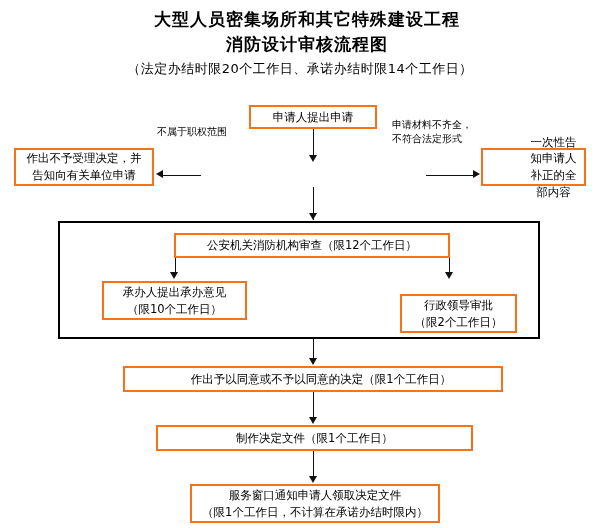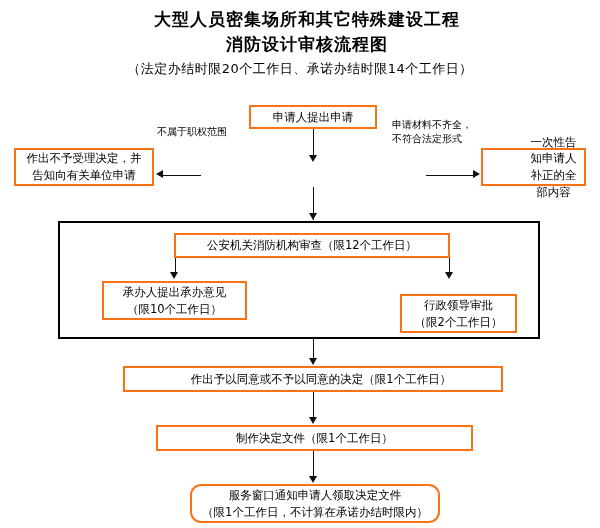--- a/index.html
+++ b/index.html
@@ -179,18 +179,18 @@
   <div class="vline" style="left:313px; top:392px; height:30px;"></div>
   <div class="arrow-down" style="left:308.5px; top:417px;"></div>
 
   <div class="node" id="n-produce" style="left:156px; top:425px; width:317px; height:26px;">
     <span>制作决定文件（限1个工作日）</span>
   </div>
 
   <div class="vline" style="left:313px; top:451px; height:30px;"></div>
   <div class="arrow-down" style="left:308.5px; top:476px;"></div>
 
-  <div class="node" id="n-notify" style="left:190px; top:484px; width:250px; height:39px;border-radius:11px;">
+  <div class="node" id="n-notify" style="left:190px; top:484px; width:250px; height:39px;">
     <span>服务窗口通知申请人领取决定文件
 （限1个工作日，不计算在承诺办结时限内）</span>
   </div>
 
 </div>
 
 </body></html>

